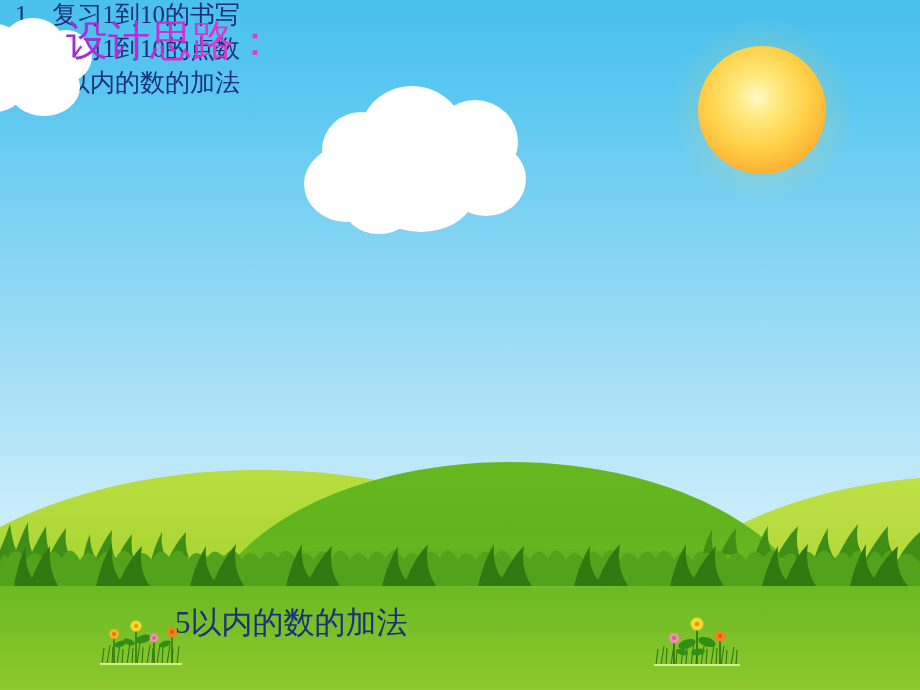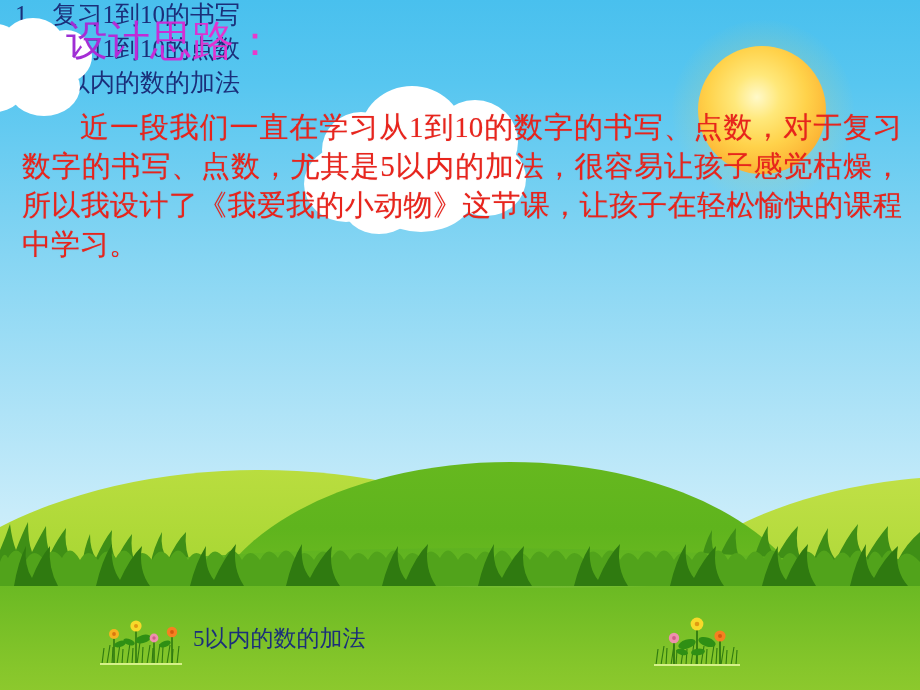--- a/index.html
+++ b/index.html
@@ -109,23 +109,22 @@
 
   .title-key{
     left:78px;top:512px;font-size:36px;line-height:1.1;
     font-family:"Liberation Serif","DejaVu Serif",serif;
     background:linear-gradient(90deg,#a32ed4 0%,#c42bd6 35%,#dd33cf 68%,#ec3cc7 100%);
     -webkit-background-clip:text;background-clip:text;color:transparent;
     -webkit-text-fill-color:transparent;
   }
 
   .key-body{
-    left:193px;top:608px;font-size:23px;line-height:30px;color:#1b2f7a;
-    font-family:"Liberation Serif","DejaVu Serif",serif;
-    margin-top:16px;
+    left:175px;top:608px;font-size:31px;line-height:30px;color:#1b2f7a;
+    font-family:"Liberation Serif","DejaVu Serif",serif;
   }
 </style>
 </head>
 <body>
 
 <div id="slide">
 
   <div class="sun-glow"></div>
   <div class="sun"></div>
 
@@ -274,21 +273,20 @@
       <circle cx="45" cy="14" r="6.4" fill="#f7d92a"></circle>
         <circle cx="45" cy="14" r="2.3" fill="#e09a12"></circle>
       <circle cx="68" cy="26" r="5.6" fill="#f58021"></circle>
         <circle cx="68" cy="26" r="2" fill="#d4590d"></circle>
     </g>
     <path d="M2 55 L88 55" stroke="#d6f08a" stroke-width="2" fill="none"></path>
   </svg>
 
   <div class="txt title-main">设计思路：</div>
 
-  <div class="txt para">近一段我们一直在学习从1到10的数字的书写、点数，对于复习数字的书写、点数，尤其是5以内的加法，很容易让孩子感觉枯燥，所以我设计了《我爱我的小动物》这节课，让孩子在轻松愉快的课程中学习。</div>
 
 
   <div class="goal-list">
     <div>1、复习1到10的书写</div>
     <div>2、学习1到10的点数</div>
     <div>3、5以内的数的加法</div>
   </div>
 
 
   <div class="txt key-body">5以内的数的加法</div>

